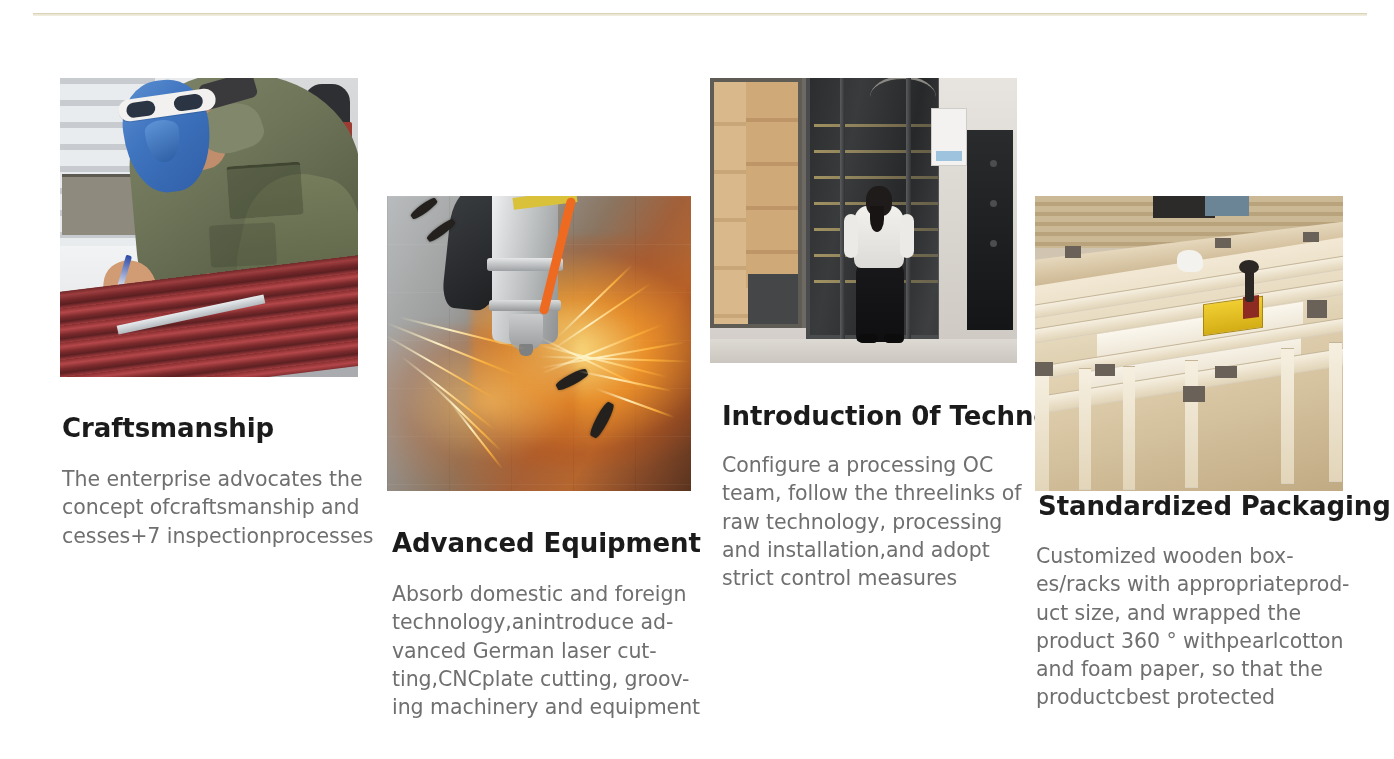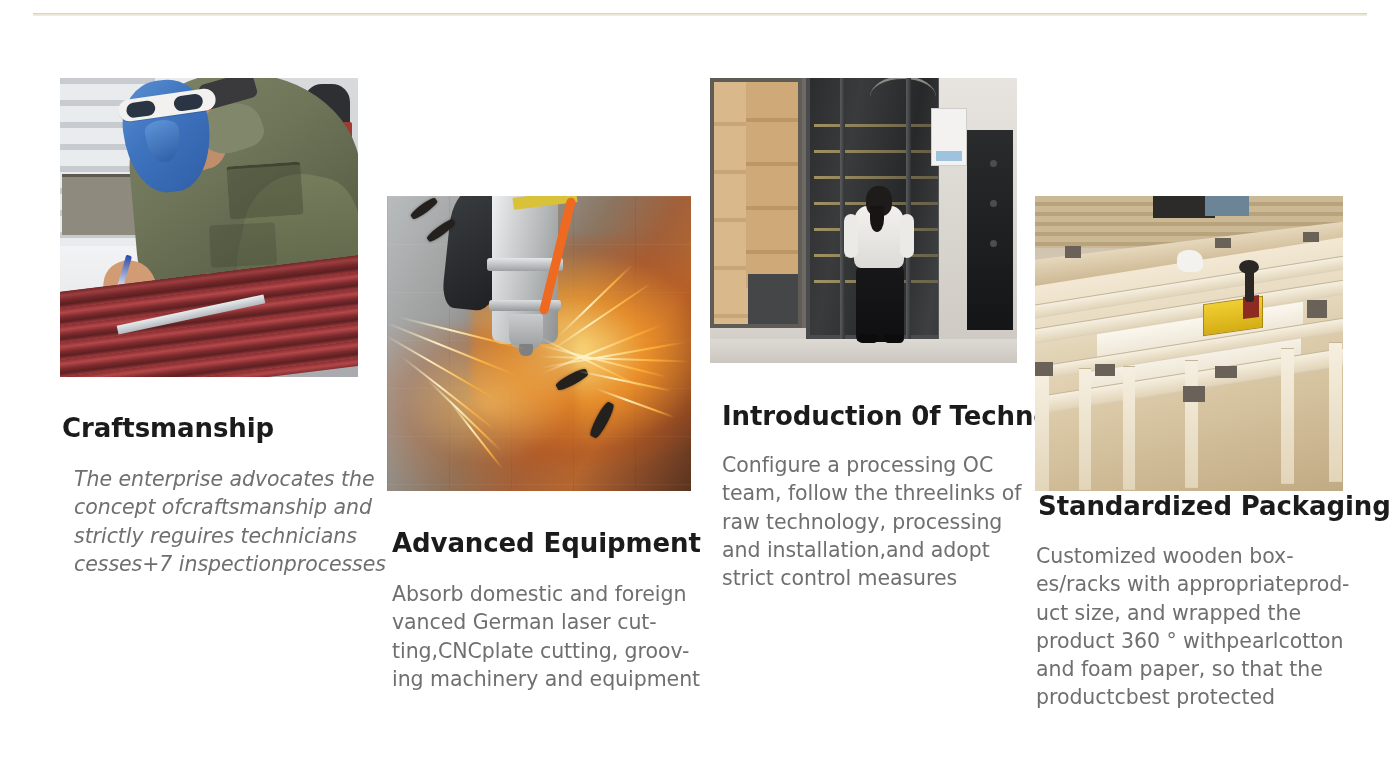--- a/index.html
+++ b/index.html
@@ -48,21 +48,21 @@
     line-height: 1.38;
     color: #6f6f6f;
     letter-spacing: -0.05px;
   }
   .card-body span { display: block; white-space: nowrap; }
 
   
   #card-craftsmanship { left: 60px;  top: 78px;  width: 330px; }
   #card-craftsmanship .photo { width: 298px; height: 299px; }
   #card-craftsmanship .card-title { margin-top: 36px; margin-left: 2px; }
-  #card-craftsmanship .card-body  { margin-top: 22px; margin-left: 14px; font-style: italic; }
+  #card-craftsmanship .card-body  { margin-top: 22px; margin-left: 2px; }
 
   #card-equipment { left: 387px; top: 196px; width: 330px; }
   #card-equipment .photo { width: 304px; height: 295px; }
   #card-equipment .card-title { margin-top: 37px; margin-left: 5px; }
   #card-equipment .card-body  { margin-top: 22px; margin-left: 5px; }
 
   #card-technology { left: 710px; top: 78px; width: 340px; }
   #card-technology .photo { width: 307px; height: 285px; }
   #card-technology .card-title { margin-top: 38px; margin-left: 12px; }
   #card-technology .card-body  { margin-top: 20px; margin-left: 12px; }
@@ -311,21 +311,20 @@
     <div class="hand-l"></div>
     <div class="hand-r"></div>
     <div class="pen"></div>
     <div class="steel"></div>
     <div class="ruler"></div>
   </div>
   <div class="card-title">Craftsmanship</div>
   <div class="card-body">
     <span>The enterprise advocates the</span>
     <span>concept ofcraftsmanship and</span>
-    <span>strictly reguires technicians</span>
     <span>cesses+7 inspectionprocesses</span>
   </div>
 </div>
 
 <div class="card" id="card-equipment">
   <div class="photo ph2">
     <div class="plate"></div>
     <div class="glow"></div>
     <div class="glow2"></div>
     <div class="cable-blk"></div>
@@ -352,20 +351,21 @@
     <div class="spark" style="left:-10px;top:170px;width:126px;transform:rotate(30deg);"></div>
     <div class="spark" style="left:2px;top:196px;width:118px;transform:rotate(38deg);"></div>
     <div class="spark" style="left:26px;top:218px;width:102px;transform:rotate(44deg);"></div>
     <div class="spark" style="left:46px;top:238px;width:86px;transform:rotate(52deg);"></div>
     <div class="spark" style="left:190px;top:184px;width:96px;transform:rotate(12deg);"></div>
     <div class="spark" style="left:206px;top:206px;width:84px;transform:rotate(20deg);"></div>
   </div>
   <div class="card-title">Advanced Equipment</div>
   <div class="card-body">
     <span>Absorb domestic and foreign</span>
+    <span>technology,anintroduce ad-</span>
     <span>vanced German laser cut-</span>
     <span>ting,CNCplate cutting, groov-</span>
     <span>ing machinery and equipment</span>
   </div>
 </div>
 
 <div class="card" id="card-technology">
   <div class="photo ph3">
     <div class="floor"></div>
     <div class="wood"></div>

